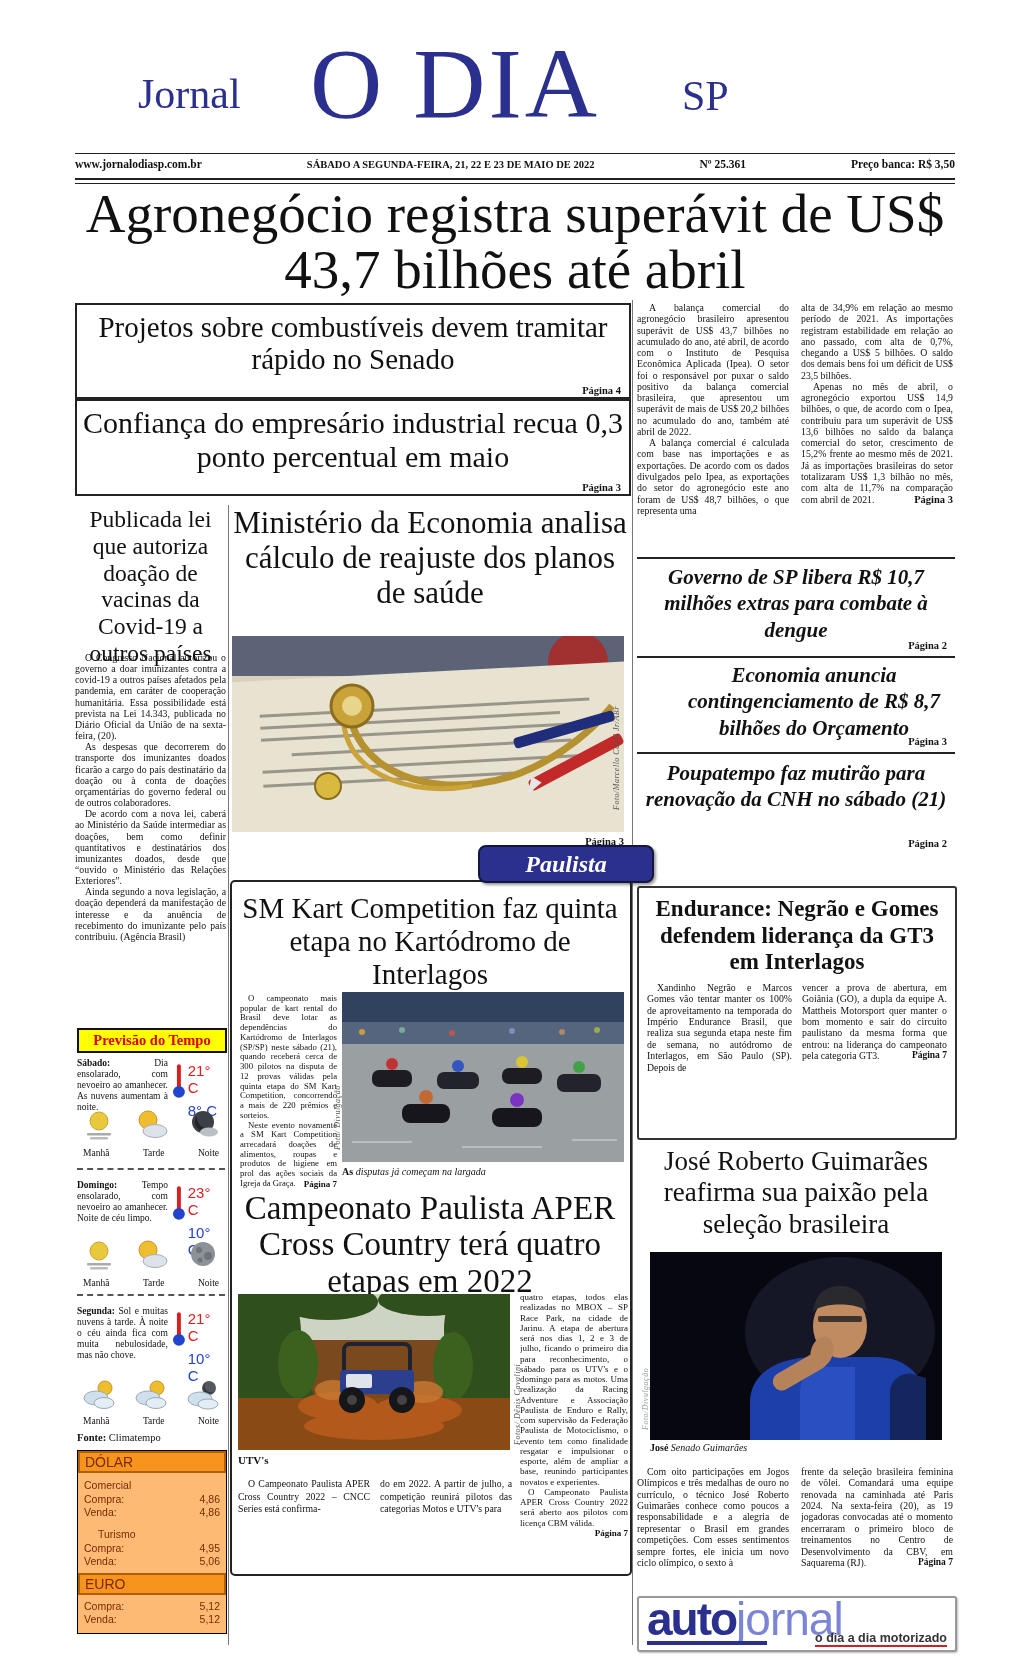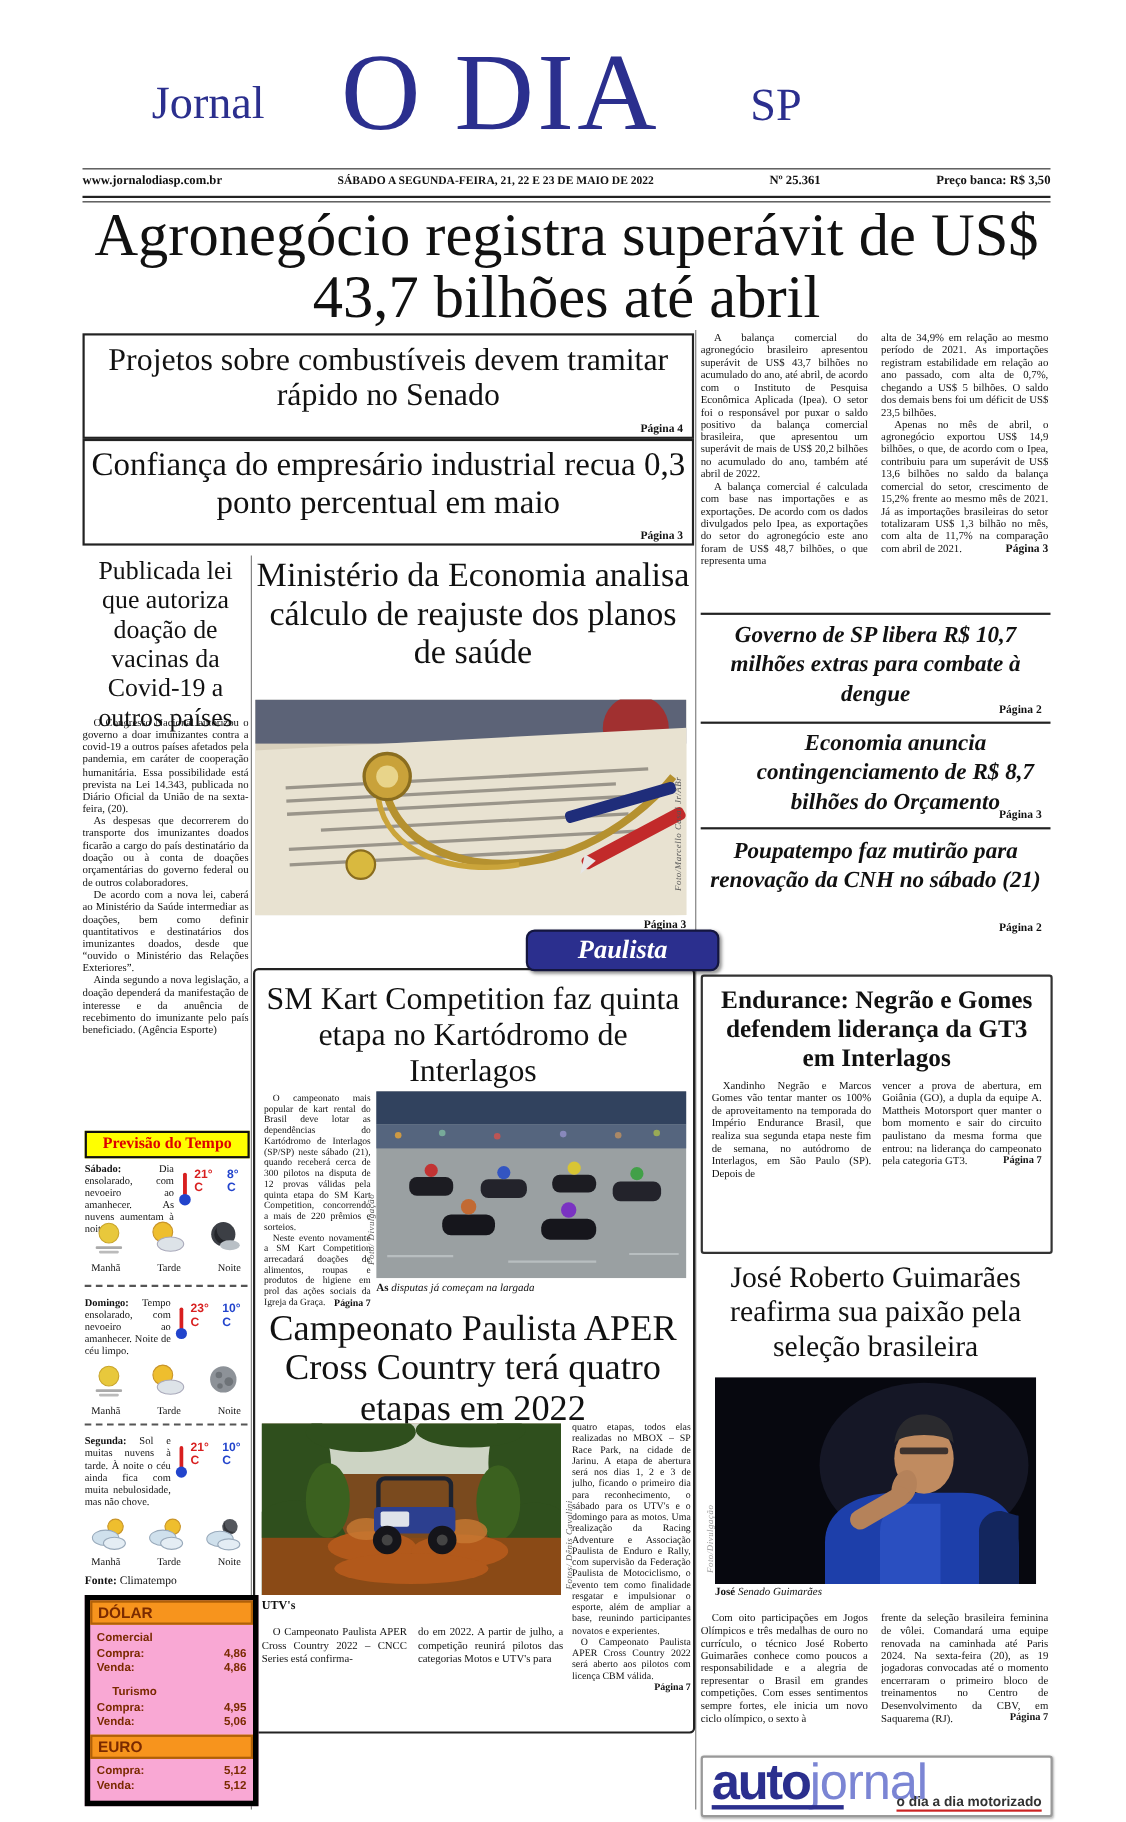--- a/index.html
+++ b/index.html
@@ -18,21 +18,21 @@
   .italhead{font-style:italic;font-weight:bold;}
   .smalltxt{font-size:9.8px;line-height:1.15;}
   .credit{position:absolute;writing-mode:vertical-rl;transform:rotate(180deg);
           font-size:8px;font-style:italic;color:#555;letter-spacing:.5px;}
   .cap{font-size:10px;}
   .cap b{font-weight:bold;}
   .cap i{font-style:italic;}
   .wx-day{display:flex;gap:4px;}
   .wx-text{width:92px;font-size:9.5px;line-height:1.16;text-align:justify;}
   .wx-temps{display:flex;align-items:flex-start;gap:3px;padding-top:4px;}
-  .wx-tcol{display:flex;flex-direction:row;gap:6px;font-weight:bold;font-size:11px;
+  .wx-tcol{display:flex;flex-direction:column;gap:6px;font-weight:normal;font-size:15px;
            font-family:"Liberation Sans",sans-serif;}
   .wx-high{color:#d81f1f;}
   .wx-low{color:#2244cc;}
   .wx-icons{position:absolute;width:148px;display:flex;justify-content:space-between;padding:0 4px;box-sizing:border-box;}
   .wx-labels{position:absolute;width:148px;display:flex;justify-content:space-between;
              font-size:9.5px;padding:0 6px;box-sizing:border-box;}
   .wx-dash{position:absolute;width:148px;border-top:2px dashed #555;}
   .cur-row{display:flex;justify-content:space-between;padding:0 6px;}
   .photo{position:absolute;overflow:hidden;}
 </style>
@@ -91,21 +91,21 @@
   <div class="abs pagemark" style="left:637px;top:838px;width:310px;text-align:right;">Página 2</div>
 
   <div class="vrule" style="left:228px;top:505px;height:1140px;"></div>
   <div class="vrule" style="left:632px;top:300px;height:1345px;"></div>
 
   <div class="abs center" style="left:75px;top:506px;width:151px;font-size:23.5px;line-height:1.14;">Publicada lei que autoriza doação de vacinas da Covid-19 a outros países</div>
   <div class="abs just" style="left:75px;top:652px;width:151px;height:372px;overflow:hidden;font-size:9.8px;line-height:1.14;">
     <p style="margin:0;text-indent:10px;">O Congresso Nacional autorizou o governo a doar imunizantes contra a covid-19 a outros países afetados pela pandemia, em caráter de cooperação humanitária. Essa possibilidade está prevista na Lei 14.343, publicada no Diário Oficial da União de na sexta-feira, (20).</p>
     <p style="margin:0;text-indent:10px;">As despesas que decorrerem do transporte dos imunizantes doados ficarão a cargo do país destinatário da doação ou à conta de doações orçamentárias do governo federal ou de outros colaboradores.</p>
     <p style="margin:0;text-indent:10px;">De acordo com a nova lei, caberá ao Ministério da Saúde intermediar as doações, bem como definir quantitativos e destinatários dos imunizantes doados, desde que “ouvido o Ministério das Relações Exteriores”.</p>
-    <p style="margin:0;text-indent:10px;">Ainda segundo a nova legislação, a doação dependerá da manifestação de interesse e da anuência de recebimento do imunizante pelo país beneficiado. (Agência Esporte)</p>
+    <p style="margin:0;text-indent:10px;">Ainda segundo a nova legislação, a doação dependerá da manifestação de interesse e da anuência de recebimento do imunizante pelo país contribuiu. (Agência Brasil)</p>
   </div>
 
   <div class="abs center" style="left:232px;top:505px;width:396px;font-size:31px;line-height:1.13;">Ministério da Economia analisa cálculo de reajuste dos planos de saúde</div>
 
   <svg class="photo" style="left:232px;top:636px;" width="392" height="196" viewBox="0 0 392 196">
     <rect width="392" height="196" fill="#d8d0bc"></rect>
     <rect width="392" height="40" fill="#5c6377"></rect>
     <circle cx="346" cy="26" r="30" fill="#a13030"></circle>
     <rect x="-20" y="36" width="440" height="170" fill="#e8e2d1" transform="rotate(-3 196 120)"></rect>
     <g transform="rotate(-3 196 120)" fill="#9a958a">
@@ -405,21 +405,21 @@
     <span>Manhã</span>
     <span>Tarde</span>
     <span>Noite</span>
   </div>
 
   <div class="abs" style="left:77px;top:1432px;font-size:10.5px;">
     <b>Fonte:</b>
     <span>Climatempo</span>
   </div>
 
-  <div class="abs sans" style="left:77px;top:1450px;width:148px;background:#f9a8d4;border:5px solid #000000;color:#7a2a00;font-weight:bold;">
+  <div class="abs sans" style="left:77px;top:1450px;width:148px;background:#fdba74;border:1px solid #000000;color:#7a2a00;font-weight:normal;">
     <div style="background:#f7941d;border:2px solid #b06008;padding:1px 5px;font-size:14px;color:#7a2a00;">DÓLAR</div>
     <div style="padding:6px 0 4px;font-size:10.5px;line-height:1.3;">
       <div style="padding:0 6px;">Comercial</div>
       <div class="cur-row">
         <span>Compra:</span>
         <span>4,86</span>
       </div>
       <div class="cur-row">
         <span>Venda:</span>
         <span>4,86</span>

